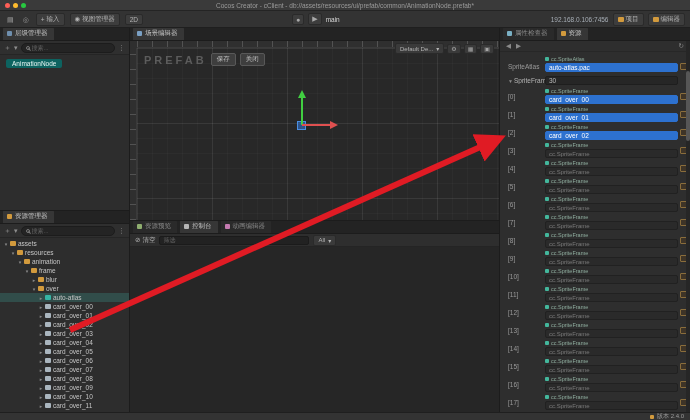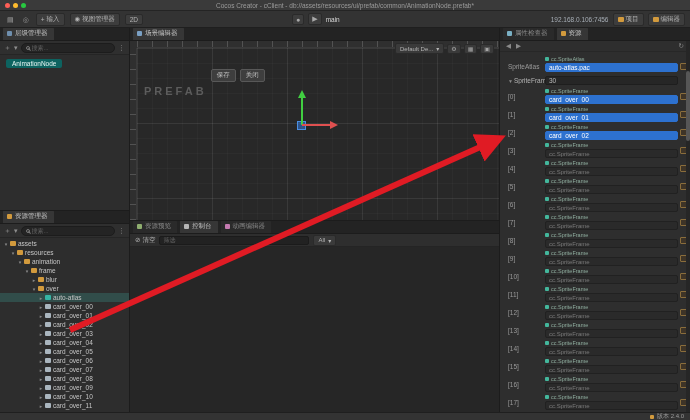--- a/index.html
+++ b/index.html
@@ -69,21 +69,21 @@
       linear-gradient(90deg, rgba(255,255,255,0.06) 1px, transparent 1px),
       linear-gradient(rgba(255,255,255,0.025) 1px, transparent 1px),
       linear-gradient(90deg, rgba(255,255,255,0.025) 1px, transparent 1px);
     background-size:75px 75px,75px 75px,15px 15px,15px 15px; }
   .ruler-top { position:absolute; left:7px; right:0; top:13px; height:7px; background:#2f2f2f; border-bottom:1px solid #3a3a3a;
     background-image:repeating-linear-gradient(90deg,#525252 0 1px,transparent 1px 15px); }
   .ruler-left { position:absolute; left:0; top:20px; bottom:0; width:7px; background:#2f2f2f; border-right:1px solid #3a3a3a;
     background-image:repeating-linear-gradient(0deg,#525252 0 1px,transparent 1px 15px); }
   .ruler-corner { position:absolute; left:0; top:13px; width:7px; height:7px; background:#2f2f2f; }
   .prefab-overlay { position:absolute; top:25px; left:14px; display:flex; gap:4px; align-items:center; }
-  .prefab-text { font-size:11px; font-weight:bold; letter-spacing:3px; color:#5c5c5c;margin-top:32px; }
+  .prefab-text { font-size:11px; font-weight:bold; letter-spacing:3px; color:#5c5c5c; }
   .mini-btn { font-size:6.5px; background:#3e3e3e; border:1px solid #585858; border-radius:2px; padding:1px 5px; color:#c0c0c0; }
   .scene-controls { position:absolute; top:15px; right:5px; display:flex; gap:3px; align-items:center; }
   .dropdown { background:#3a3a3a; border:1px solid #2a2a2a; border-radius:2px; padding:1px 4px; font-size:6px; color:#b5b5b5; display:flex; gap:3px; align-items:center; }
   .sc-icon { background:#3a3a3a; border:1px solid #2a2a2a; border-radius:2px; font-size:6px; color:#a5a5a5; padding:1px 3px; line-height:1; }
   .gizmo { position:absolute; left:172px; top:97px; }
   .gizmo-y { position:absolute; left:-1px; top:-28px; width:2px; height:28px; background:#41cf41; }
   .gizmo-y-head { position:absolute; left:-4px; top:-35px; width:0; height:0; border-left:4px solid transparent; border-right:4px solid transparent; border-bottom:8px solid #41cf41; }
   .gizmo-x { position:absolute; left:0; top:-1px; width:28px; height:2px; background:#e05050; }
   .gizmo-x-head { position:absolute; left:28px; top:-4px; width:0; height:0; border-top:4px solid transparent; border-bottom:4px solid transparent; border-left:8px solid #e05050; }
   .gizmo-node { position:absolute; left:-5px; top:-4px; width:9px; height:9px; background:rgba(50,120,220,0.55); border:1px solid #4b8fe2; }

